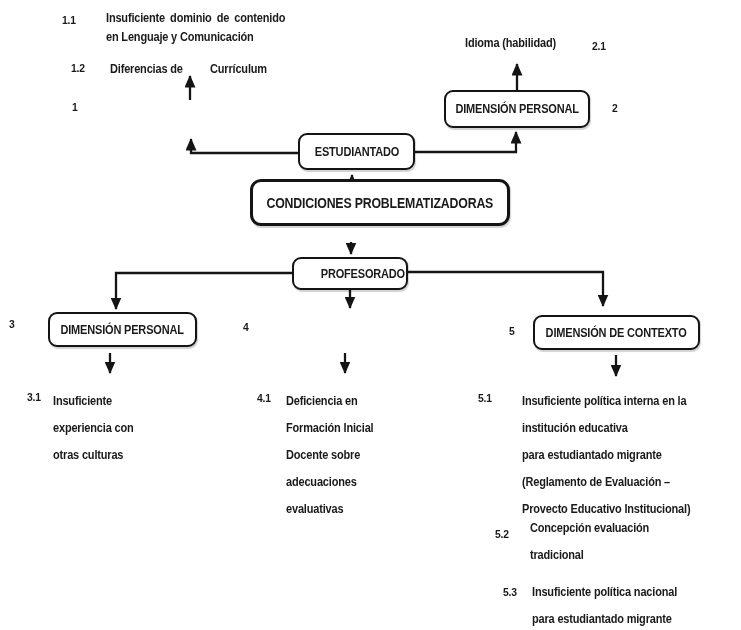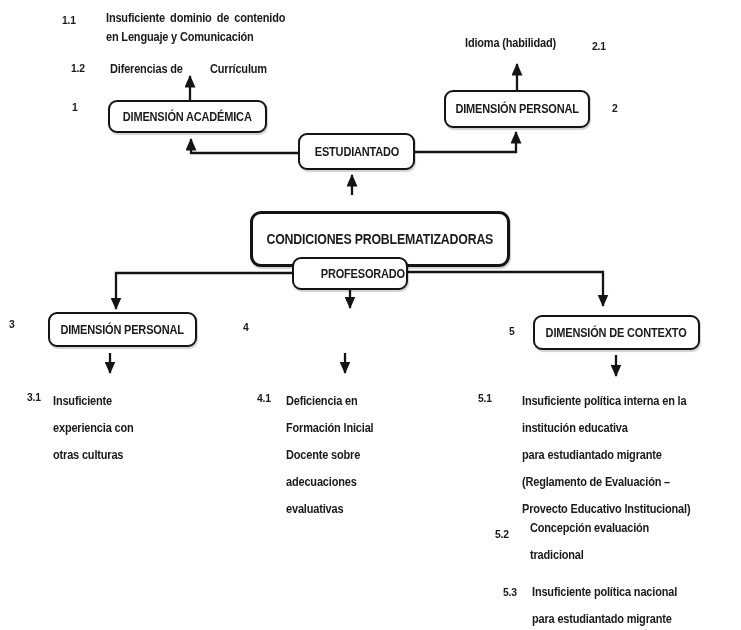--- a/index.html
+++ b/index.html
@@ -58,33 +58,30 @@
       <path d="M351,242 L351,254" marker-end="url(#ah)"></path>
       <path d="M292,273 L116,273 L116,309" marker-end="url(#ah)"></path>
       <path d="M350,290 L350,308" marker-end="url(#ah)"></path>
       <path d="M408,272 L603,272 L603,306" marker-end="url(#ah)"></path>
       <path d="M110,353 L110,373" marker-end="url(#ah)"></path>
       <path d="M345,353 L345,373" marker-end="url(#ah)"></path>
       <path d="M616,355 L616,376" marker-end="url(#ah)"></path>
     </g>
   </svg>
 
-  <div class="node" style="left:108px; top:100px; width:159px; height:33px;">
-    <span>DIMENSIÓN ACADÉMICA</span>
-  </div>
 
   <div class="node" style="left:444px; top:90px; width:146px; height:38px;">
     <span>DIMENSIÓN PERSONAL</span>
   </div>
 
   <div class="node" style="left:298px; top:133px; width:117px; height:37px;">
     <span>ESTUDIANTADO</span>
   </div>
 
-  <div class="node big" style="left:250px; top:211px; width:260px; height:56px;">
+  <div class="node big" style="left:250px; top:179px; width:260px; height:47px;">
     <span>CONDICIONES PROBLEMATIZADORAS</span>
   </div>
 
   <div class="node" style="left:292px; top:257px; width:116px; height:33px;padding-left:26px;">
     <span>PROFESORADO</span>
   </div>
 
   <div class="node" style="left:48px; top:312px; width:149px; height:35px;">
     <span>DIMENSIÓN PERSONAL</span>
   </div>

